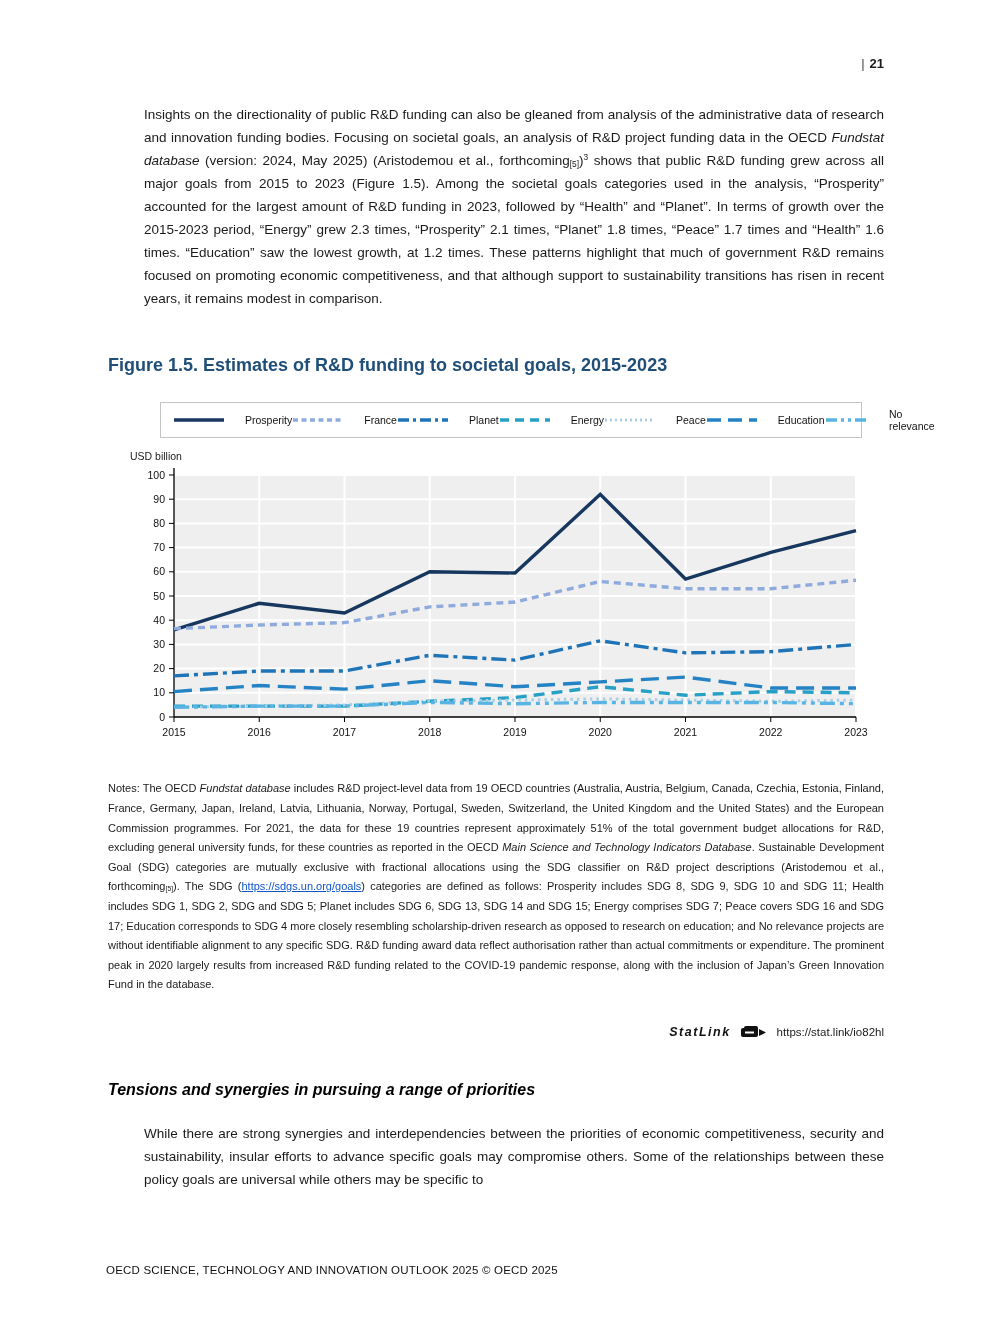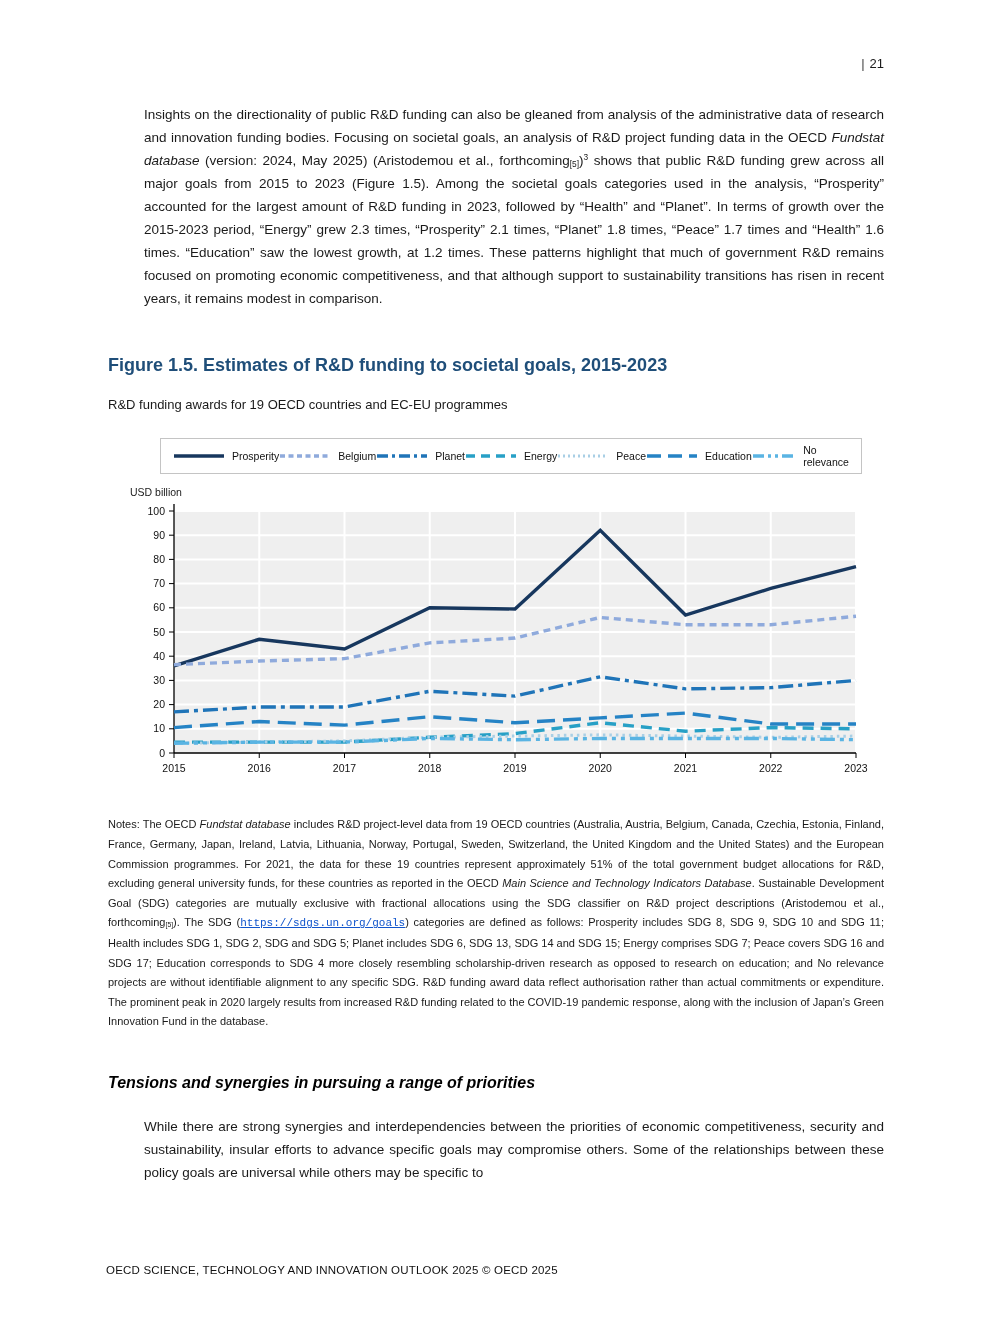--- a/index.html
+++ b/index.html
@@ -4,71 +4,70 @@
 <style>
   html,body{margin:0;padding:0;}
   body{
     width:992px;height:1323px;background:#ffffff;position:relative;
     font-family:"Liberation Sans",sans-serif;color:#1a1a1a;
     -webkit-font-smoothing:antialiased;
   }
   .page{padding:56px 108px 0 108px;}
   .pageno{text-align:right;font-size:13px;color:#1a1a1a;}
   .pageno .bar{font-weight:normal;color:#444;margin-right:5px;}
-  .pageno .num{font-weight:normal;}
+  .pageno .num{font-weight:bold;}
   .para{font-size:13.5px;line-height:1.7;text-align:justify;margin-top:33px;margin-left:36px;}
   .fig-title{color:#1f4e79;font-weight:bold;font-size:18px;margin-top:45px;}
   .fig-sub{font-size:13px;margin-top:21px;}
   .chart-wrap{margin-top:26px;margin-left:22px;width:746px;}
   .legend{
     display:flex;justify-content:space-between;align-items:center;
     border:1px solid #c4c4c4;background:#fff;
     padding:5px 12px;margin:0 14px 12px 30px;
   }
-  .lg-item{display:flex;align-items:center;gap:7px;font-size:10.5px;color:#111;}
+  .lg-item{display:flex;align-items:center;gap:20px;font-size:10.5px;color:#111;}
   .usd{font-size:10.5px;margin:8px 0 3px 0;}
   .chart-svg{overflow:visible;display:block;}
   .chart-svg text{font-size:10.5px;font-family:"Liberation Sans",sans-serif;fill:#111;}
   .notes{font-size:11px;line-height:1.78;text-align:justify;margin-top:28px;color:#1a1a1a;}
   .source{font-size:11px;line-height:1.78;text-align:left;margin-top:1px;}
-  .doclink{color:#1155cc;text-decoration:underline;font-family:Liberation Mono, monospace;}
+  .doclink{color:#1155cc;text-decoration:underline;}
   .statlink{display:flex;justify-content:flex-end;align-items:center;gap:9px;margin-top:30px;font-size:11.5px;}
   .statlink .brand{font-style:italic;font-weight:bold;letter-spacing:1.5px;font-size:12.5px;color:#111;}
   .sec-head{font-size:16px;font-weight:bold;font-style:italic;margin-top:42px;color:#000;}
   .sec-para{margin-top:24px;}
   .footer{position:absolute;left:106px;bottom:47px;font-size:11.5px;color:#111;letter-spacing:0.2px;}
 </style>
 </head>
 <body>
 
 <div class="page">
 
   <div class="pageno">
     <span class="bar">|</span><span class="num">21</span>
   </div>
 
   <div class="para"><span>Insights on the directionality of public R&amp;D funding can also be gleaned from analysis of the administrative data of research and innovation funding bodies. Focusing on societal goals, an analysis of R&amp;D project funding data in the OECD </span><span style="font-style: italic;">Fundstat database</span><span> (version: 2024, May 2025) (Aristodemou et al., forthcoming</span><span style="font-size: 0.62em; vertical-align: -0.2em;">[5]</span><span>)</span><span style="font-size: 0.62em; vertical-align: 0.6em;">3</span><span> shows that public R&amp;D funding grew across all major goals from 2015 to 2023 (Figure 1.5). Among the societal goals categories used in the analysis, “Prosperity” accounted for the largest amount of R&amp;D funding in 2023, followed by “Health” and “Planet”. In terms of growth over the 2015-2023 period, “Energy” grew 2.3 times, “Prosperity” 2.1 times, “Planet” 1.8 times, “Peace” 1.7 times and “Health” 1.6 times. “Education” saw the lowest growth, at 1.2 times. These patterns highlight that much of government R&amp;D remains focused on promoting economic competitiveness, and that although support to sustainability transitions has risen in recent years, it remains modest in comparison.</span></div>
 
   <div class="fig-title">Figure 1.5. Estimates of R&amp;D funding to societal goals, 2015-2023</div>
 
-  <div class="fig-sub">R&amp;D funding awards for 19 OECD countries and EC-EU programmes</div>
 
   <div class="chart-wrap">
     <div class="legend">
         <div class="lg-item">
           <svg width="52" height="10">
             <line x1="1" y1="5" x2="51" y2="5" stroke="#17375e" stroke-width="3.4"></line>
           </svg>
           <span>Prosperity</span>
         </div>
         <div class="lg-item">
           <svg width="52" height="10">
             <line x1="1" y1="5" x2="51" y2="5" stroke="#8faadc" stroke-width="3.4" stroke-dasharray="5 3.5"></line>
           </svg>
-          <span>Belgium</span>
+          <span>France</span>
         </div>
         <div class="lg-item">
           <svg width="52" height="10">
             <line x1="1" y1="5" x2="51" y2="5" stroke="#1f74b8" stroke-width="3.4" stroke-dasharray="11 4 3 4"></line>
           </svg>
           <span>Planet</span>
         </div>
         <div class="lg-item">
           <svg width="52" height="10">
             <line x1="1" y1="5" x2="51" y2="5" stroke="#27a0c6" stroke-width="3.4" stroke-dasharray="9 6"></line>
@@ -162,20 +161,30 @@
         <polyline points="44,210.86 129.25,206.01999999999998 214.5,206.01999999999998 299.75,190.29 385,195.13 470.25,175.76999999999998 555.5,187.87 640.75,186.66 726,179.4" fill="none" stroke="#1f74b8" stroke-width="3.4" stroke-dasharray="15 5 4 5"></polyline>
         <polyline points="44,241.11 129.25,241.11 214.5,241.11 299.75,236.27 385,232.64 470.25,221.75 555.5,230.22 640.75,226.59 726,227.8" fill="none" stroke="#27a0c6" stroke-width="3.4" stroke-dasharray="11 7"></polyline>
         <polyline points="44,242.32 129.25,241.11 214.5,239.9 299.75,236.27 385,235.06 470.25,233.85 555.5,235.06 640.75,236.27 726,235.06" fill="none" stroke="#a9cfe5" stroke-width="3" stroke-dasharray="2.5 4"></polyline>
         <polyline points="44,226.59 129.25,220.54 214.5,224.17 299.75,215.7 385,221.75 470.25,216.91 555.5,212.07 640.75,222.96 726,222.96" fill="none" stroke="#2583c5" stroke-width="3.4" stroke-dasharray="18 8"></polyline>
         <polyline points="44,242.32 129.25,241.11 214.5,241.11 299.75,237.48 385,238.69 470.25,237.48 555.5,237.48 640.75,237.48 726,238.69" fill="none" stroke="#5ab4e3" stroke-width="3.4" stroke-dasharray="15 5 4 5 4 5"></polyline>
       </svg>
   </div>
 
   <div class="notes"><span>Notes: The OECD </span><span style="font-style: italic;">Fundstat database</span><span> includes R&amp;D project-level data from 19 OECD countries (Australia, Austria, Belgium, Canada, Czechia, Estonia, Finland, France, Germany, Japan, Ireland, Latvia, Lithuania, Norway, Portugal, Sweden, Switzerland, the United Kingdom and the United States) and the European Commission programmes. For 2021, the data for these 19 countries represent approximately 51% of the total government budget allocations for R&amp;D, excluding general university funds, for these countries as reported in the OECD </span><span style="font-style: italic;">Main Science and Technology Indicators Database</span><span>. Sustainable Development Goal (SDG) categories are mutually exclusive with fractional allocations using the SDG classifier on R&amp;D project descriptions (Aristodemou et al., forthcoming</span><span style="font-size: 0.62em; vertical-align: -0.2em;">[5]</span><span>). The SDG (</span><a href="#" class="doclink">https://sdgs.un.org/goals</a><span>) categories are defined as follows: Prosperity includes SDG 8, SDG 9, SDG 10 and SDG 11; Health includes SDG 1, SDG 2, SDG  and SDG 5; Planet includes SDG 6, SDG 13, SDG 14 and SDG 15; Energy comprises SDG 7; Peace covers SDG 16 and SDG 17; Education corresponds to SDG 4 more closely resembling scholarship-driven research as opposed to research on education; and No relevance projects are without identifiable alignment to any specific SDG. R&amp;D funding award data reflect authorisation rather than actual commitments or expenditure. The prominent peak in 2020 largely results from increased R&amp;D funding related to the COVID-19 pandemic response, along with the inclusion of Japan’s Green Innovation Fund in the database.</span></div>
 
+  <div class="statlink">
+    <span class="brand">StatLink</span>
+    <svg width="28" height="14" aria-hidden="true">
+      <rect x="1" y="3" width="17" height="9" rx="2" fill="#111"></rect>
+      <rect x="4" y="1" width="14" height="5" rx="2" fill="#111"></rect>
+      <path d="M19 4 L26 7.5 L19 11 Z" fill="#111"></path>
+      <rect x="5" y="6.5" width="9" height="2" fill="#fff"></rect>
+    </svg>
+    <a class="doclink" href="#" style="color:#1a1a1a;text-decoration:none;">https://stat.link/io82hl</a>
+  </div>
 
   <div class="sec-head">Tensions and synergies in pursuing a range of priorities</div>
 
   <div class="para sec-para">While there are strong synergies and interdependencies between the priorities of economic competitiveness, security and sustainability, insular efforts to advance specific goals may compromise others. Some of the relationships between these policy goals are universal while others may be specific to</div>
 
 </div>
 
 <div class="footer">OECD SCIENCE, TECHNOLOGY AND INNOVATION OUTLOOK 2025 © OECD 2025</div>
 
 </body></html>

